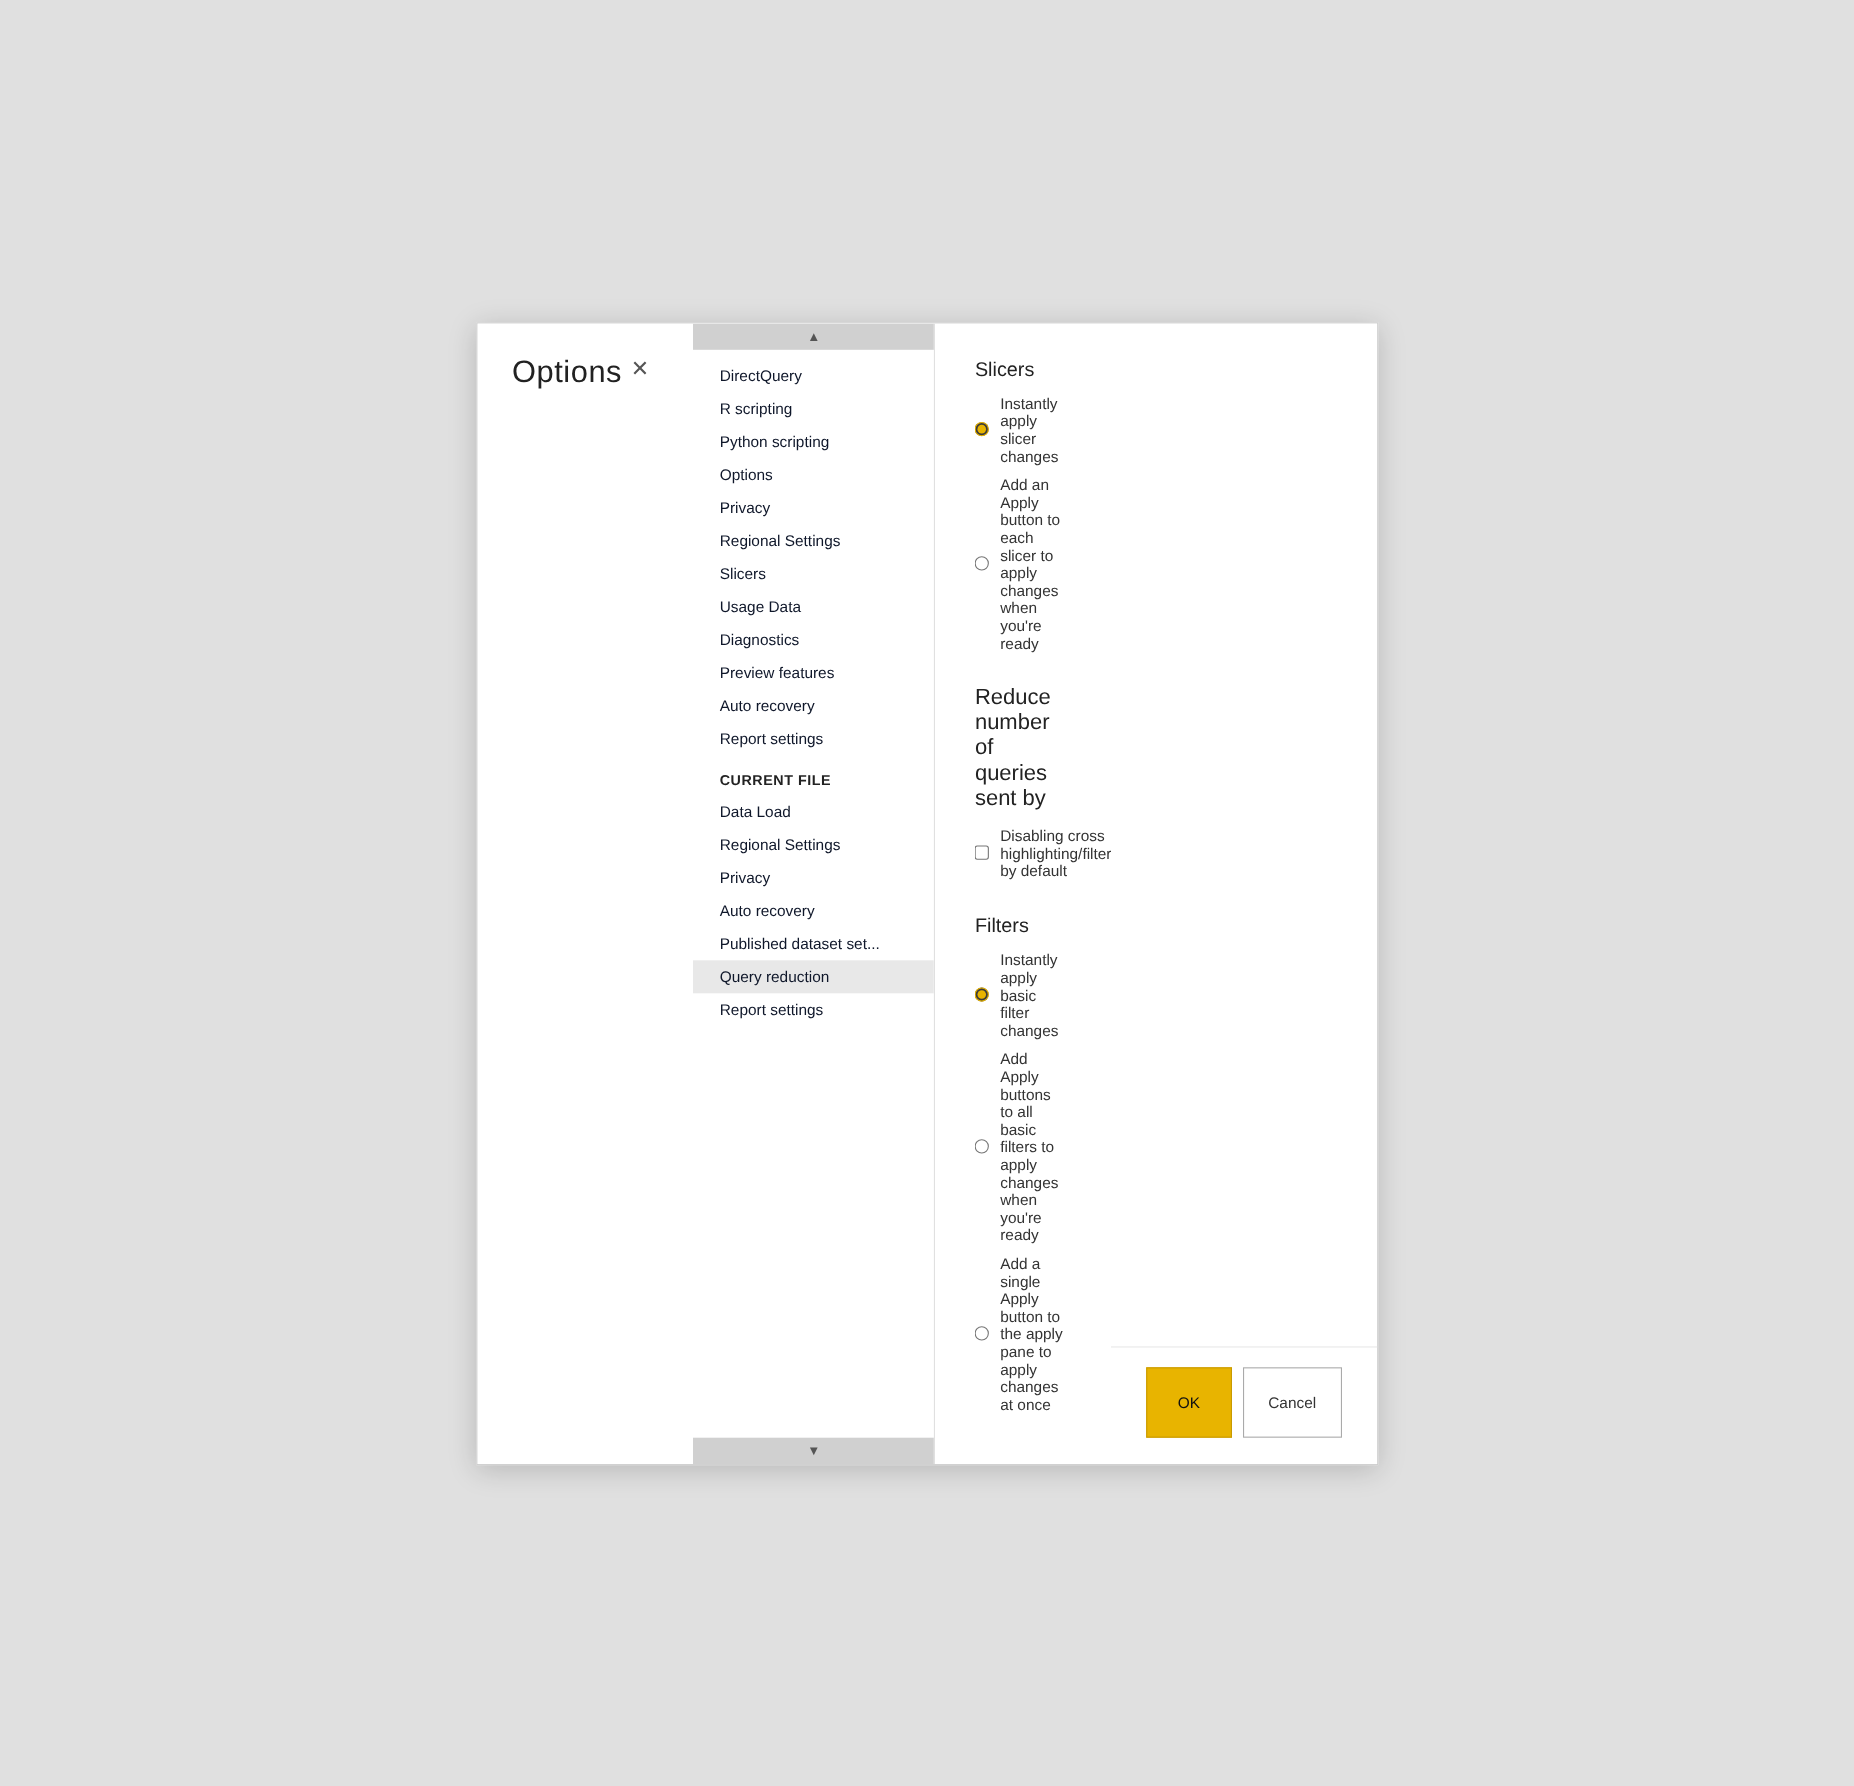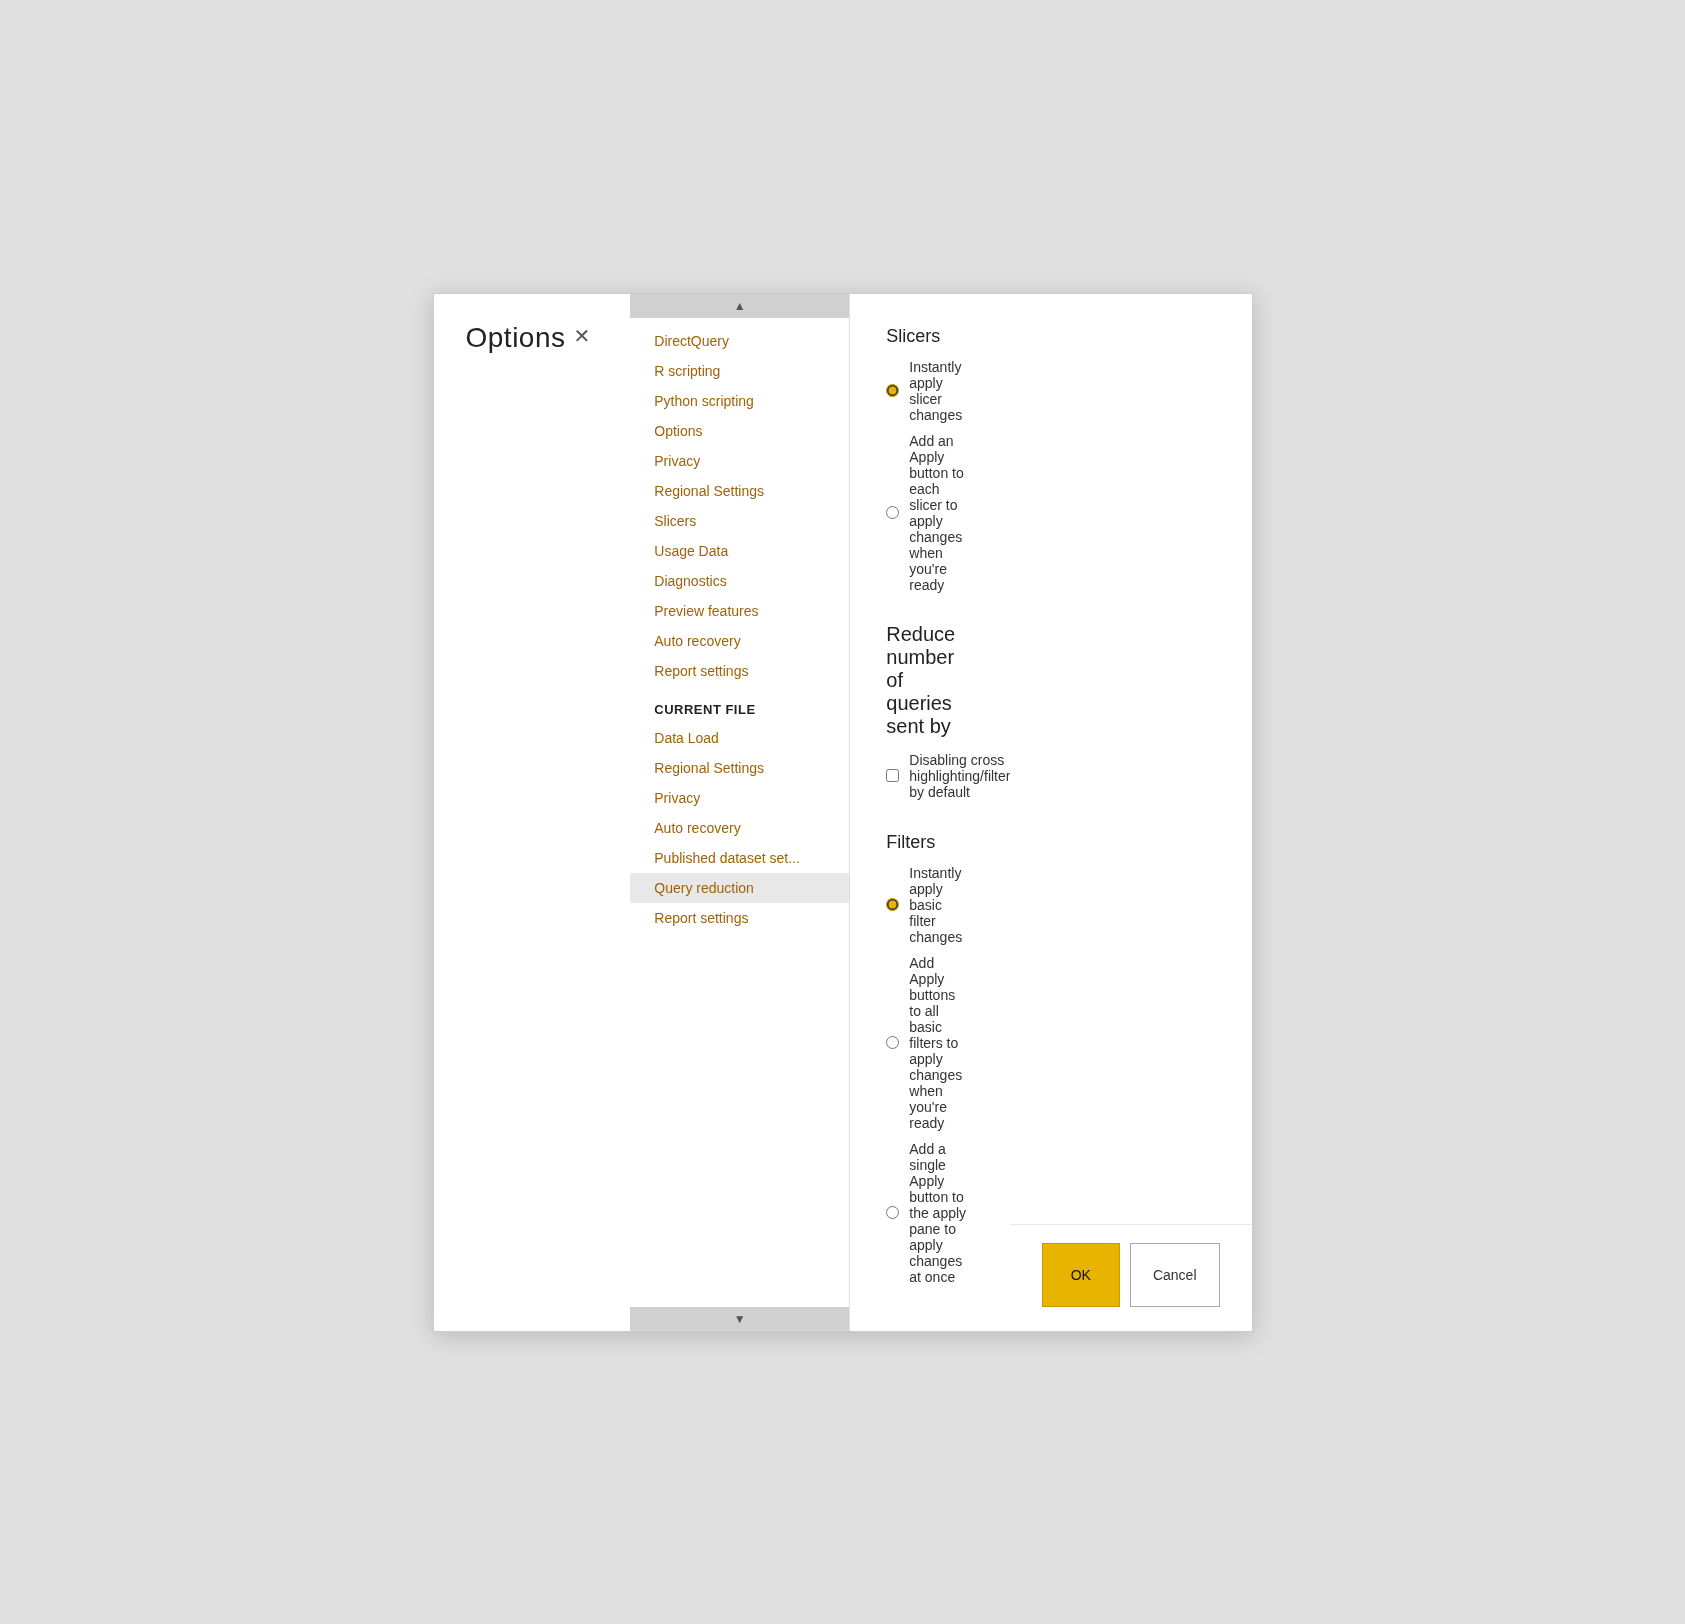--- a/index.html
+++ b/index.html
@@ -71,21 +71,21 @@
       height: 24px;
       display: flex;
       align-items: center;
       justify-content: center;
       font-size: 12px;
       color: #555;
     }
     .sidebar-item {
       padding: 7px 16px 7px 24px;
       font-size: 14px;
-      color: #a16207;
+      color: #0f172a;
       cursor: pointer;
       white-space: nowrap;
       user-select: none;
     }
     .sidebar-item.active {
       background: #e8e8e8;
     }
     .sidebar-section-label {
       padding: 16px 16px 6px 24px;
       font-size: 13px;

